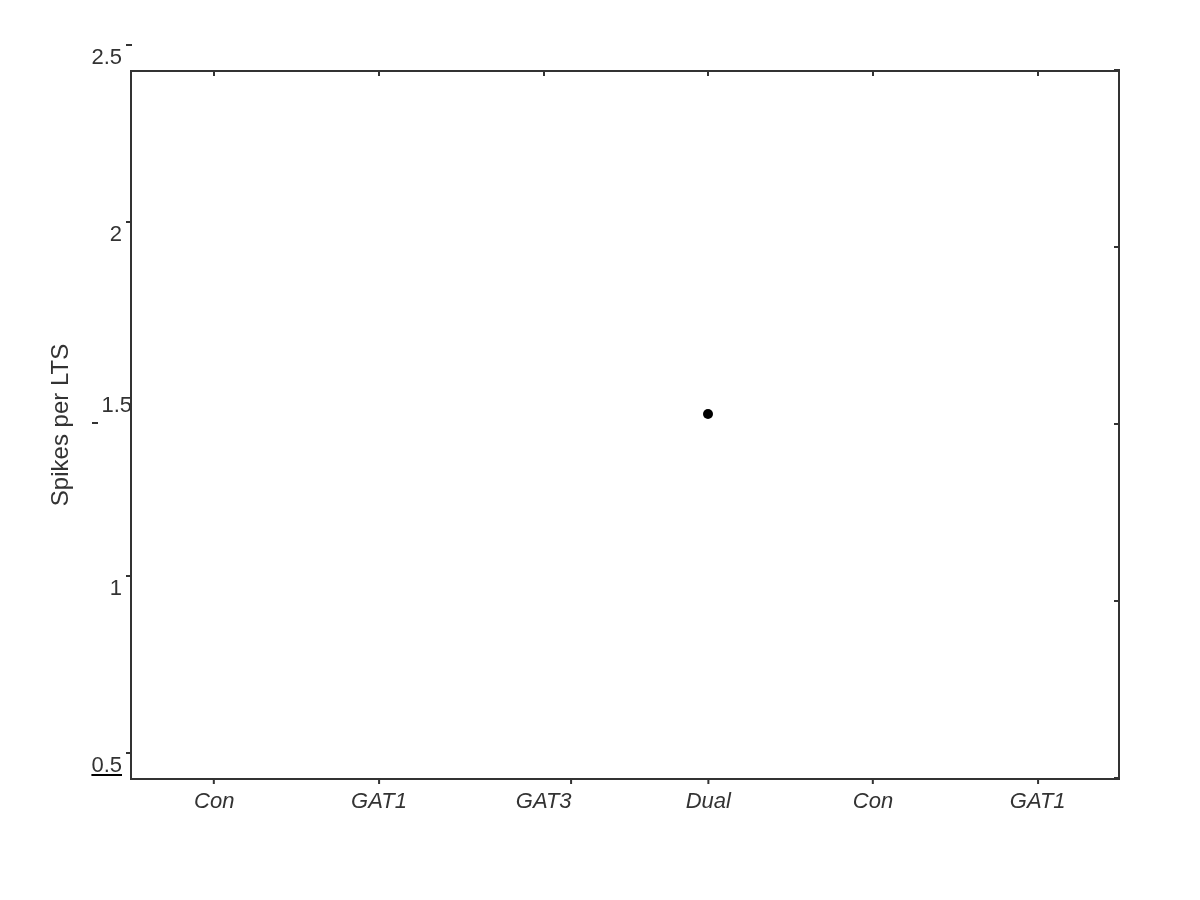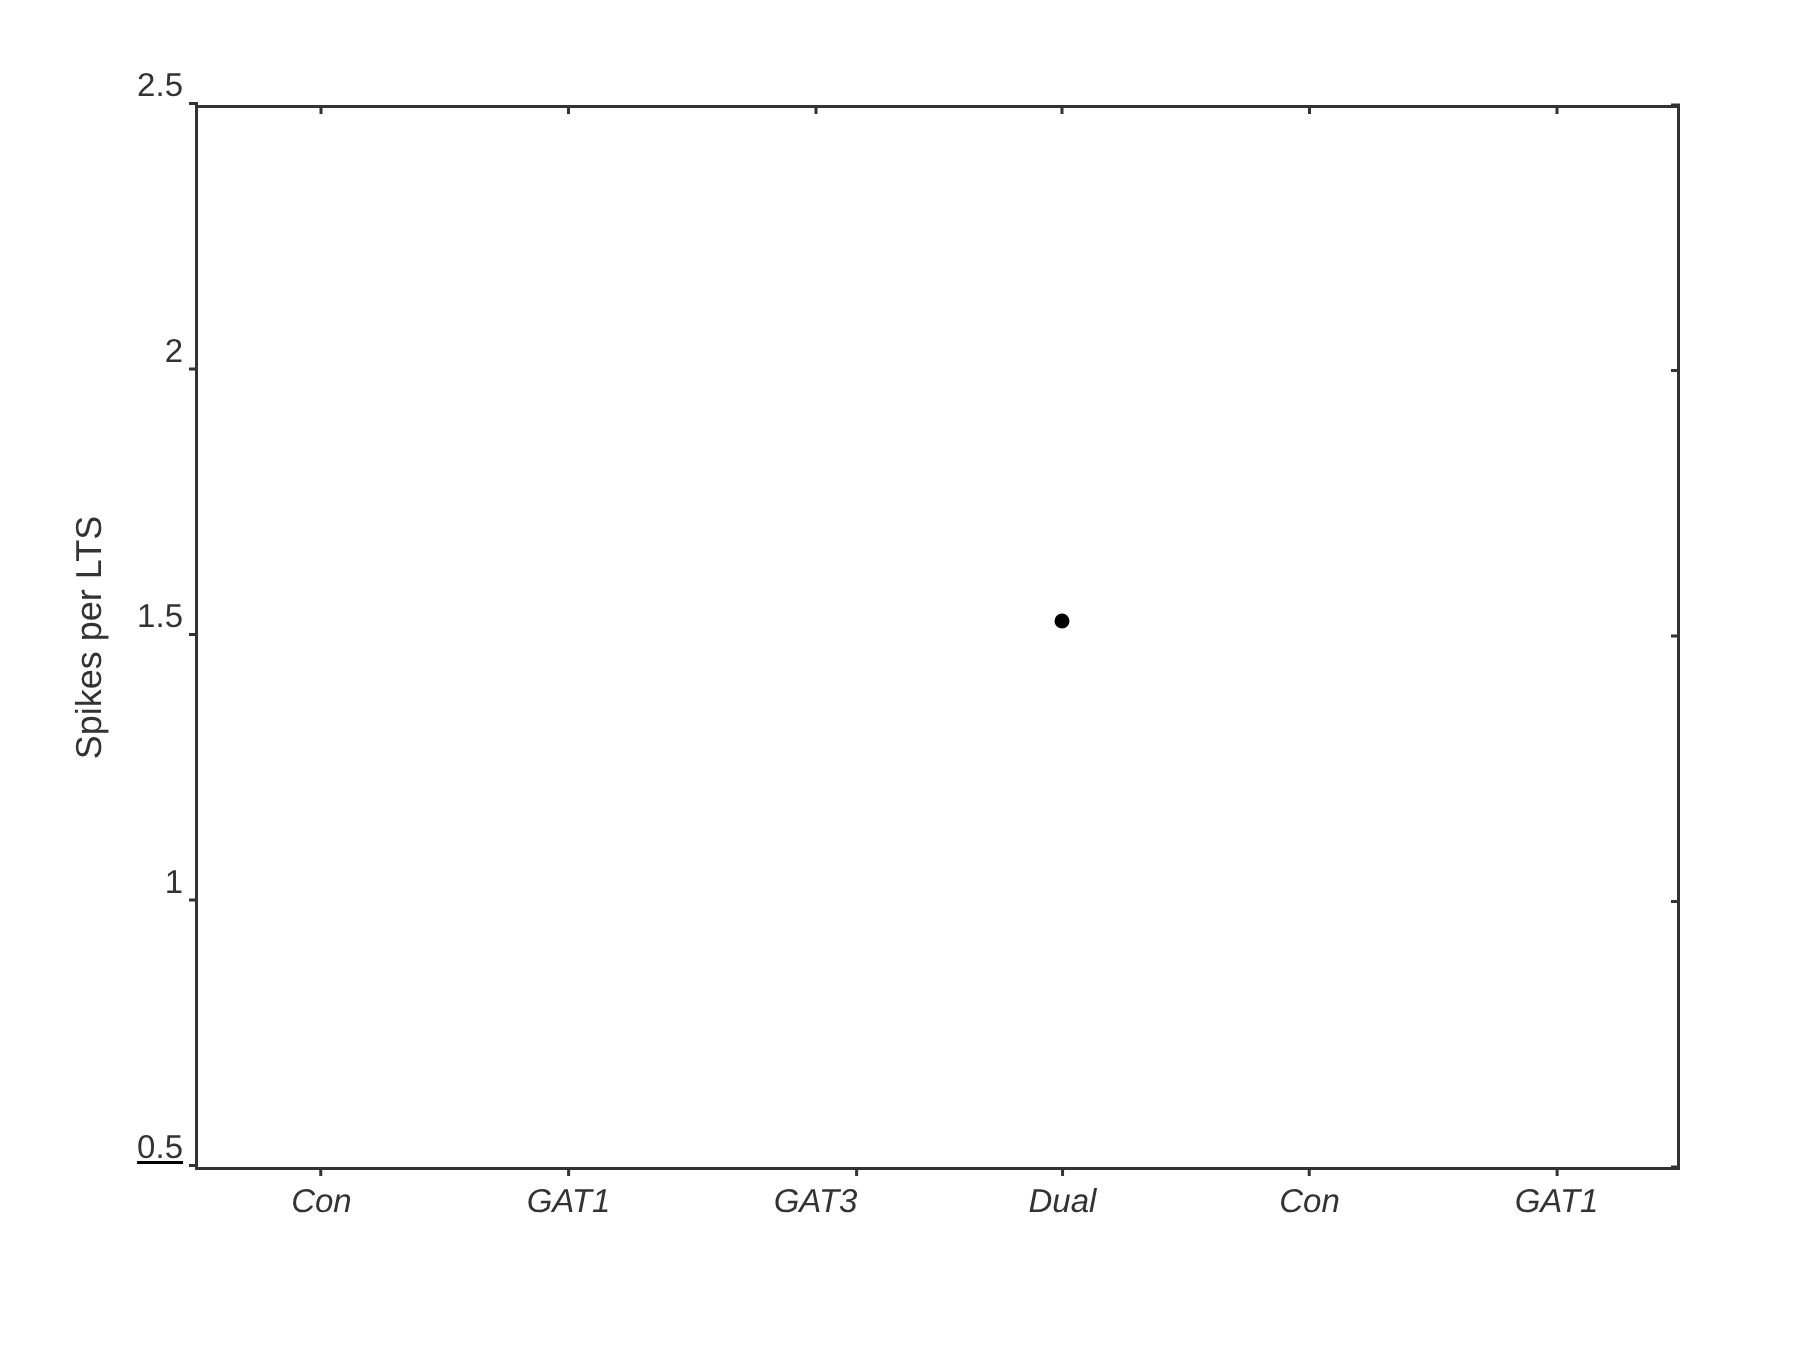--- a/index.html
+++ b/index.html
@@ -25,21 +25,21 @@
       bottom: 80px;
       border-left: 2px solid #333;
       border-bottom: 2px solid #333;
       background: #ffffff;
     }
     
     .y-tick {
       position: absolute;
       right: 100%;
       display: flex;
-      align-items: flex-end;
+      align-items: flex-start;
       gap: 4px;
     }
     .y-tick-line {
       width: 6px;
       height: 2px;
       background: #333;
     }
     .y-tick-label {
       font-size: 22px;
       color: #333;
@@ -138,21 +138,21 @@
     <div class="y-tick" style="bottom: 0%; text-decoration: underline;">
       <span class="y-tick-label">0.5</span>
       <div class="y-tick-line"></div>
     </div>
 
     <div class="y-tick" style="bottom: 25%;">
       <span class="y-tick-label">1</span>
       <div class="y-tick-line"></div>
     </div>
 
-    <div class="y-tick" style="bottom: 50%;">
+    <div class="y-tick" style="bottom: 50%; flex-direction: column;">
       <span class="y-tick-label">1.5</span>
       <div class="y-tick-line"></div>
     </div>
 
     <div class="y-tick" style="bottom: 75%;">
       <span class="y-tick-label">2</span>
       <div class="y-tick-line"></div>
     </div>
 
     <div class="y-tick" style="bottom: 100%;">

